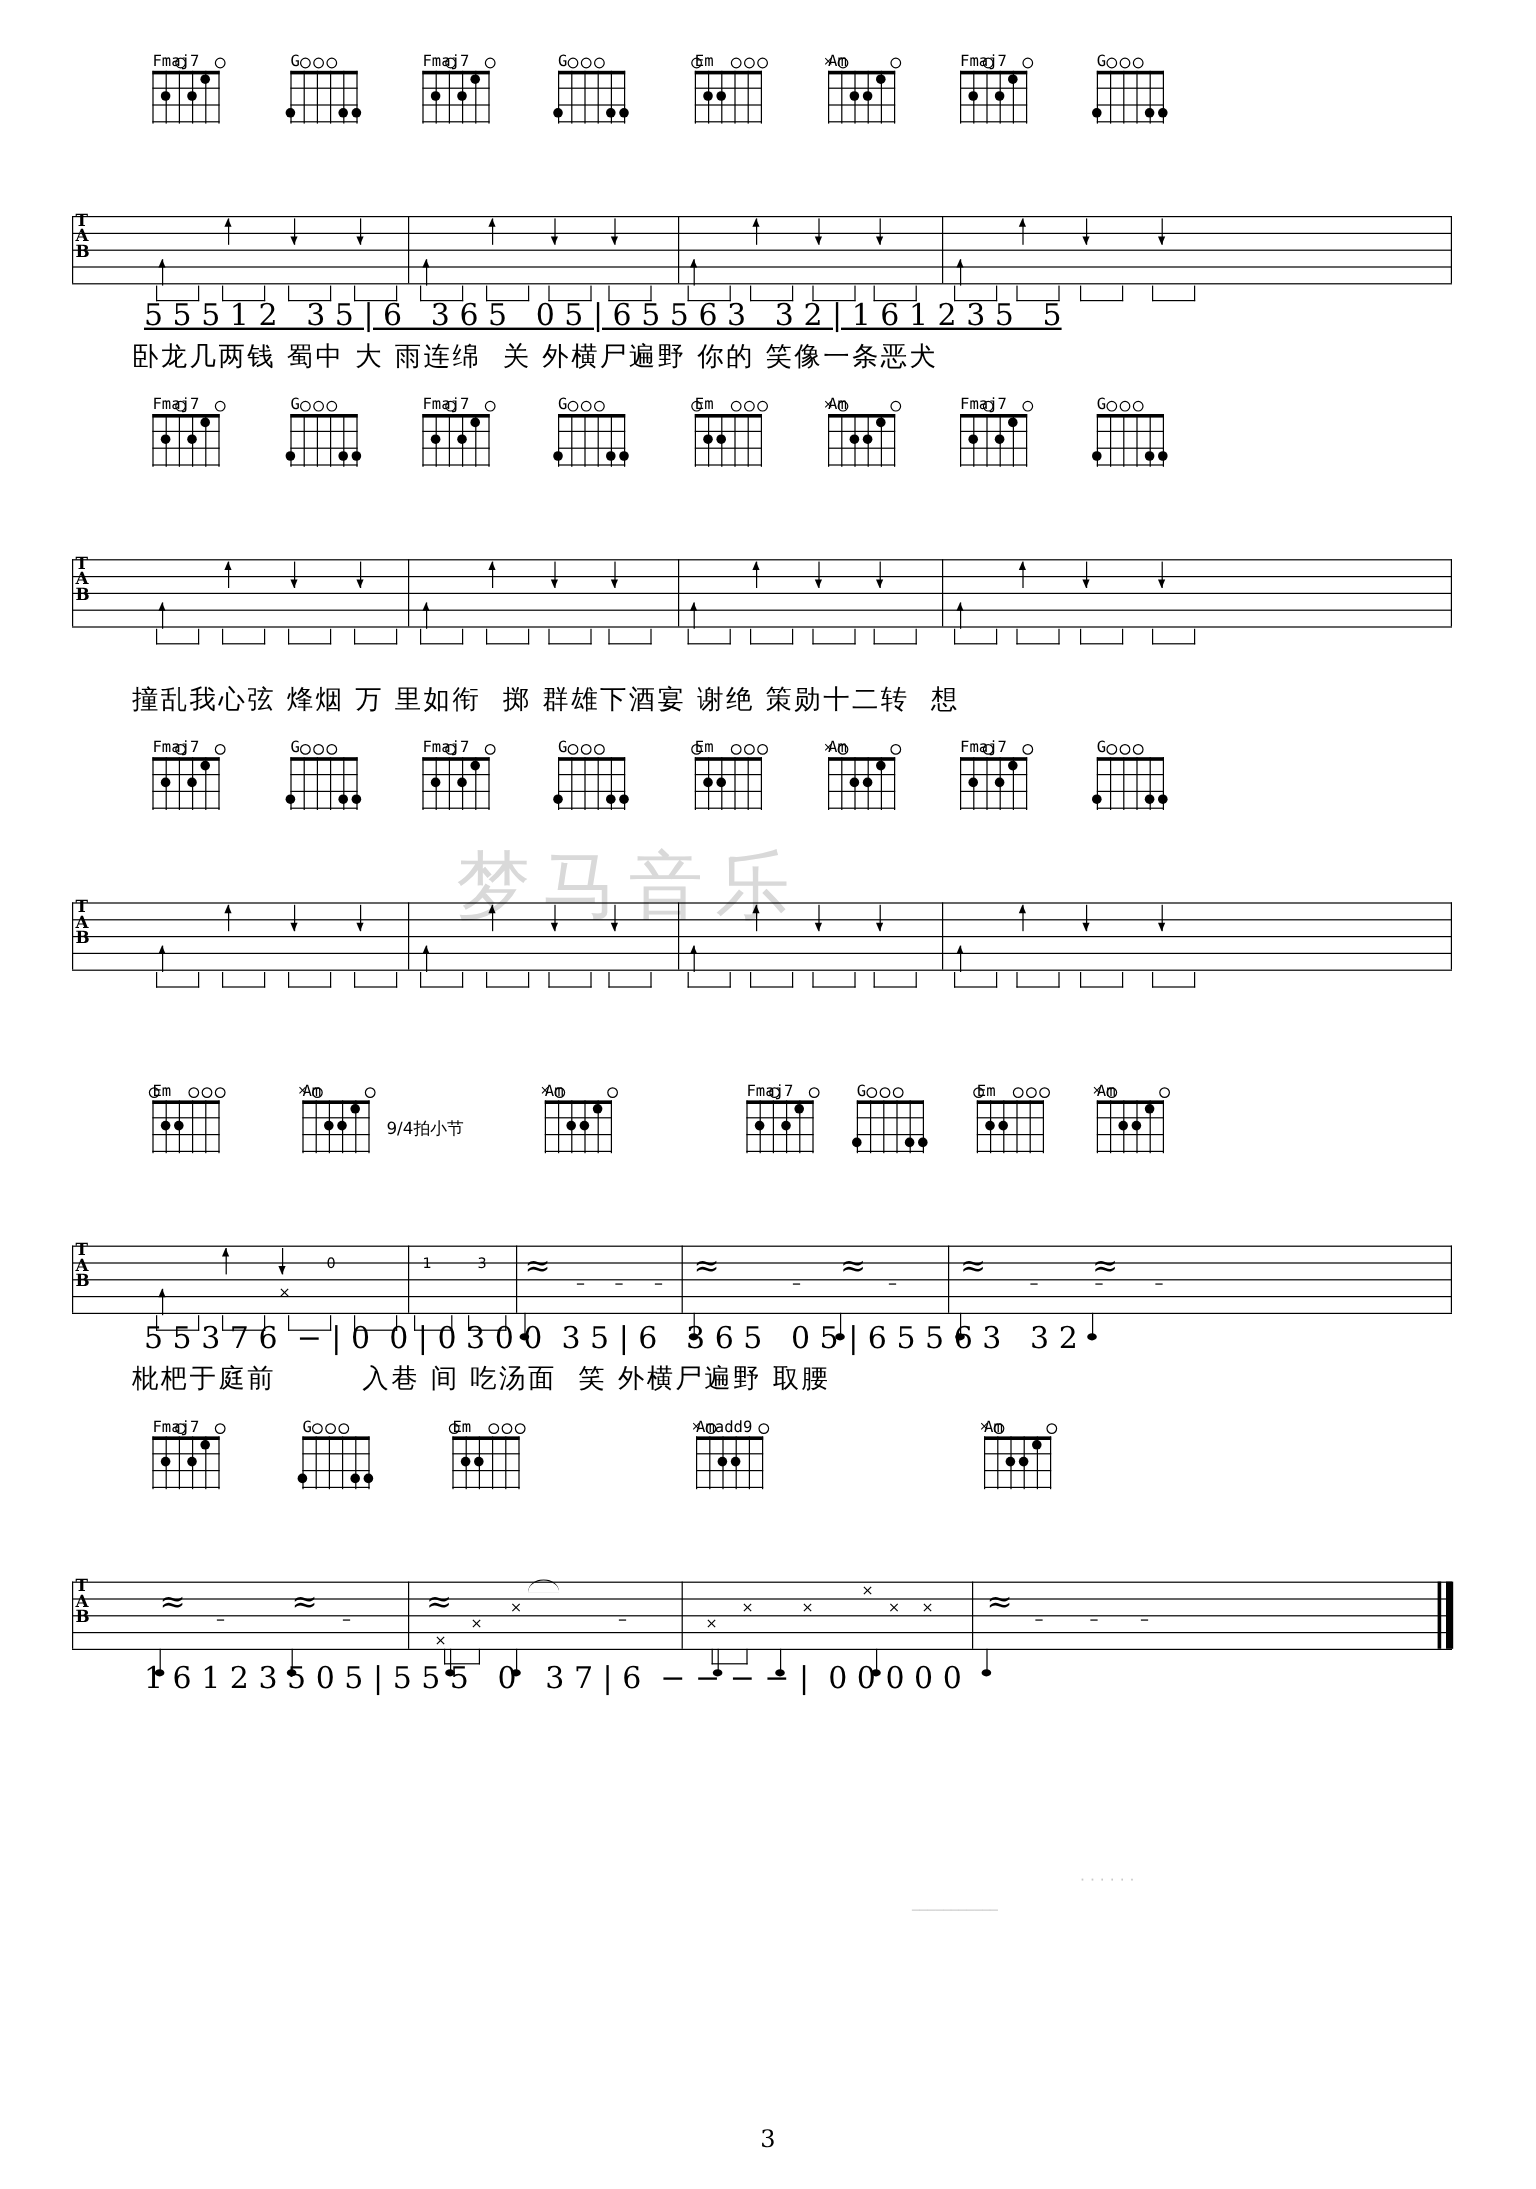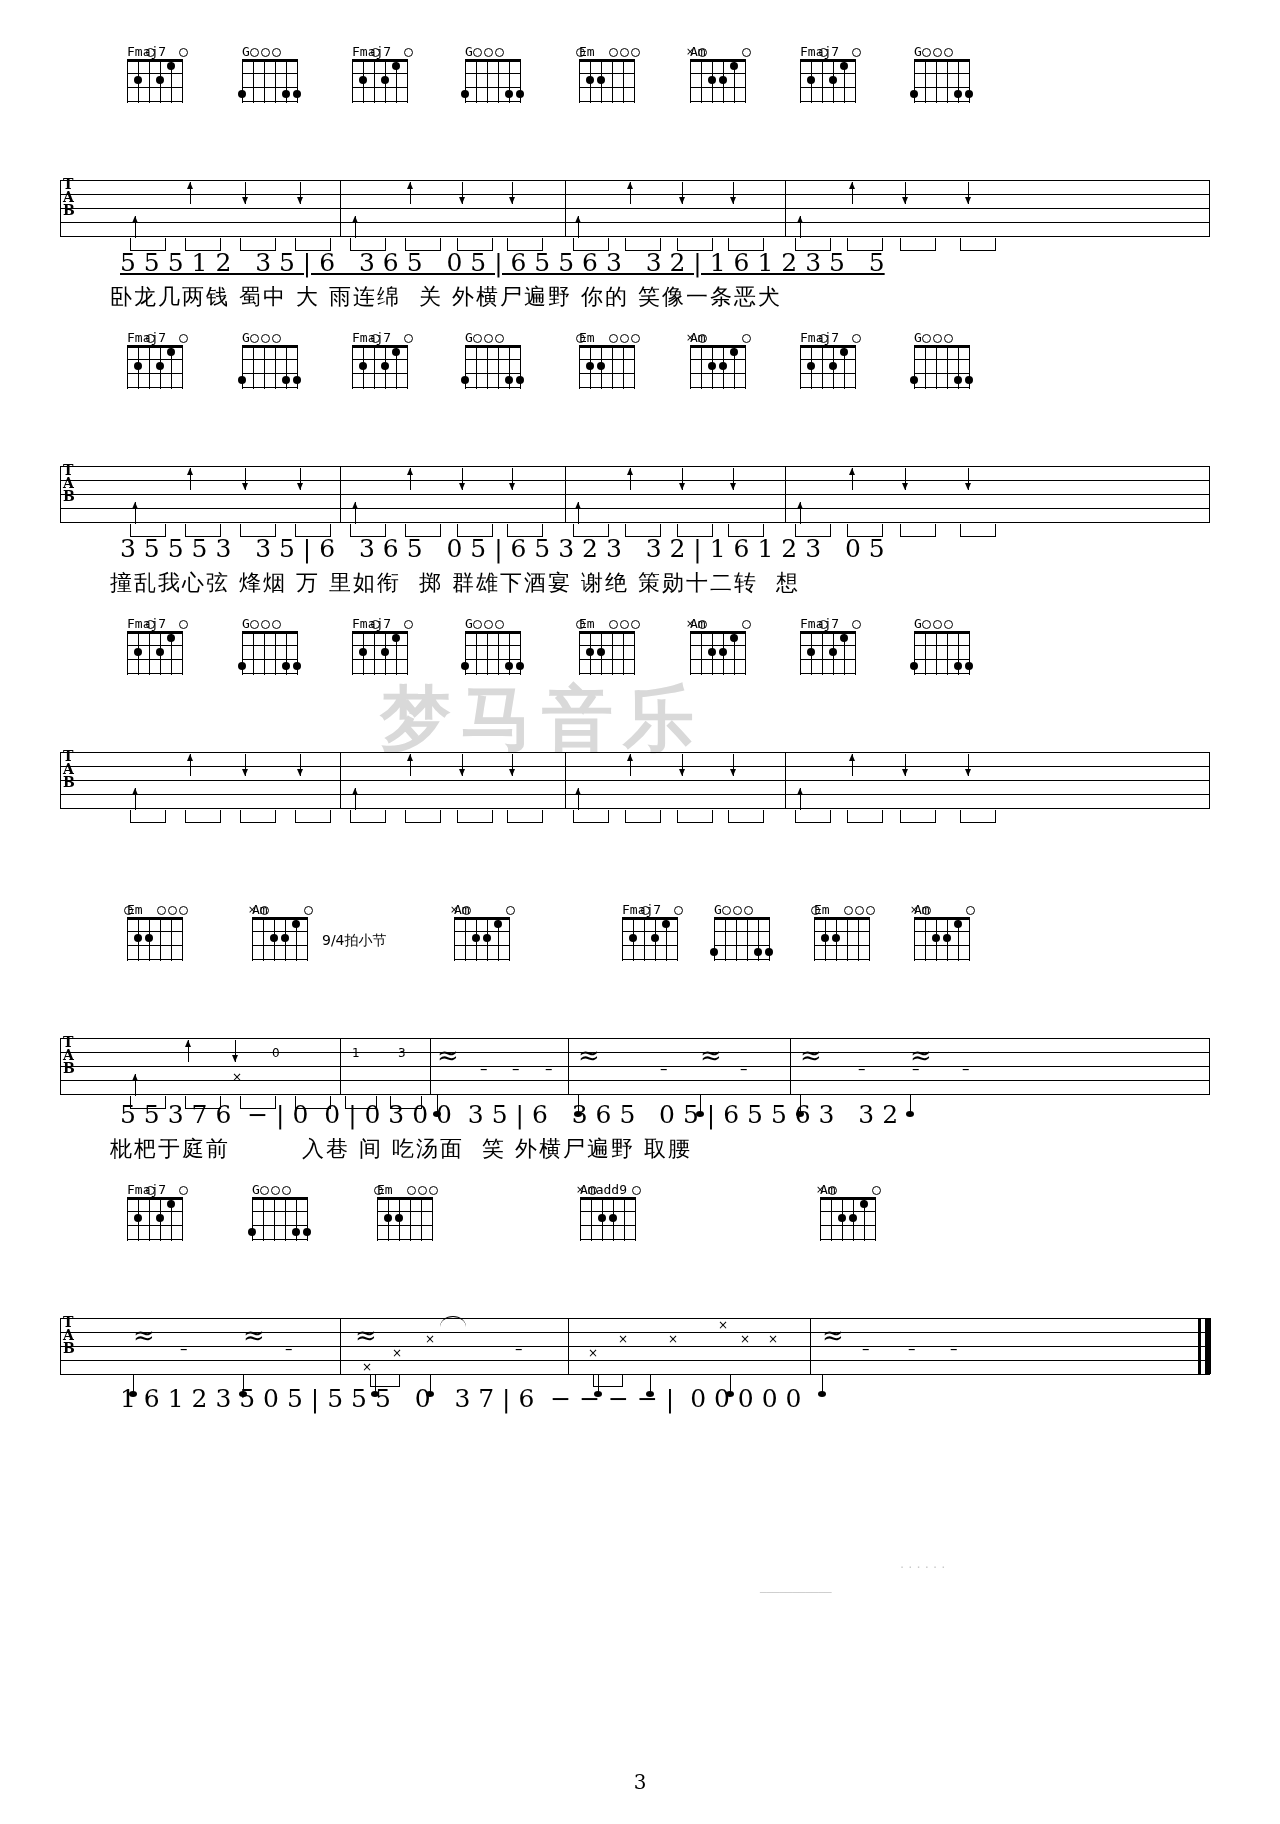--- a/index.html
+++ b/index.html
@@ -1,22 +1,22 @@
 <!DOCTYPE html>
 <html><head>
 <meta charset="utf-8">
 <style>
   html,body{margin:0;padding:0;background:#ffffff;}
   body{width:1280px;height:1824px;position:relative;font-family:"DejaVu Sans",sans-serif;color:#000;}
   .sheet{position:relative;width:1280px;height:1824px;overflow:hidden;}
 
   
   .watermark{
-    position:absolute;left:380px;top:672px;
-    font-family:"DejaVu Serif",serif;font-size:71px;font-weight:bold;
+    position:absolute;left:380px;top:696px;
+    font-family:"DejaVu Serif",serif;font-size:62px;font-weight:normal;
     color:#d9d9d9;letter-spacing:10px;white-space:nowrap;
     user-select:none;z-index:0;
   }
 
   
   .system{position:absolute;left:0;width:1280px;}
 
   
   .chords{position:relative;height:62px;}
   .chord{position:absolute;top:0;width:62px;}
@@ -516,23 +516,20 @@
         <div class="beam" style="left:625px;top:58px;width:34px;"></div>
       <div class="beam" style="left:677px;top:58px;width:34px;"></div>
         <div class="beam" style="left:728px;top:58px;width:34px;"></div>
       <div class="beam" style="left:795px;top:58px;width:34px;"></div>
         <div class="beam" style="left:847px;top:58px;width:34px;"></div>
       <div class="beam" style="left:900px;top:58px;width:34px;"></div>
         <div class="beam" style="left:960px;top:58px;width:34px;"></div>
     </div>
   </div>
 
-  <div class="numrow" style="top:534px;">
-    <span style="left:120px;">3 5 5 5 3   3 5 | 6   3 6 5   0 5 | 6 5 3 2 3   3 2 | 1 6 1 2 3   0 5</span>
-  </div>
   <div class="lyrrow" style="top:568px;">
     <span style="left:110px;letter-spacing:2px;">撞乱我心弦 烽烟 万 里如衔  掷 群雄下酒宴 谢绝 策勋十二转  想</span>
   </div>
 
   <div class="system" style="top:616px;">
     <div class="chords">
       <div class="chord" style="left:125px;">
         <div class="cname">Fmaj7</div>
         <div class="grid">
           <div class="nut"></div>

